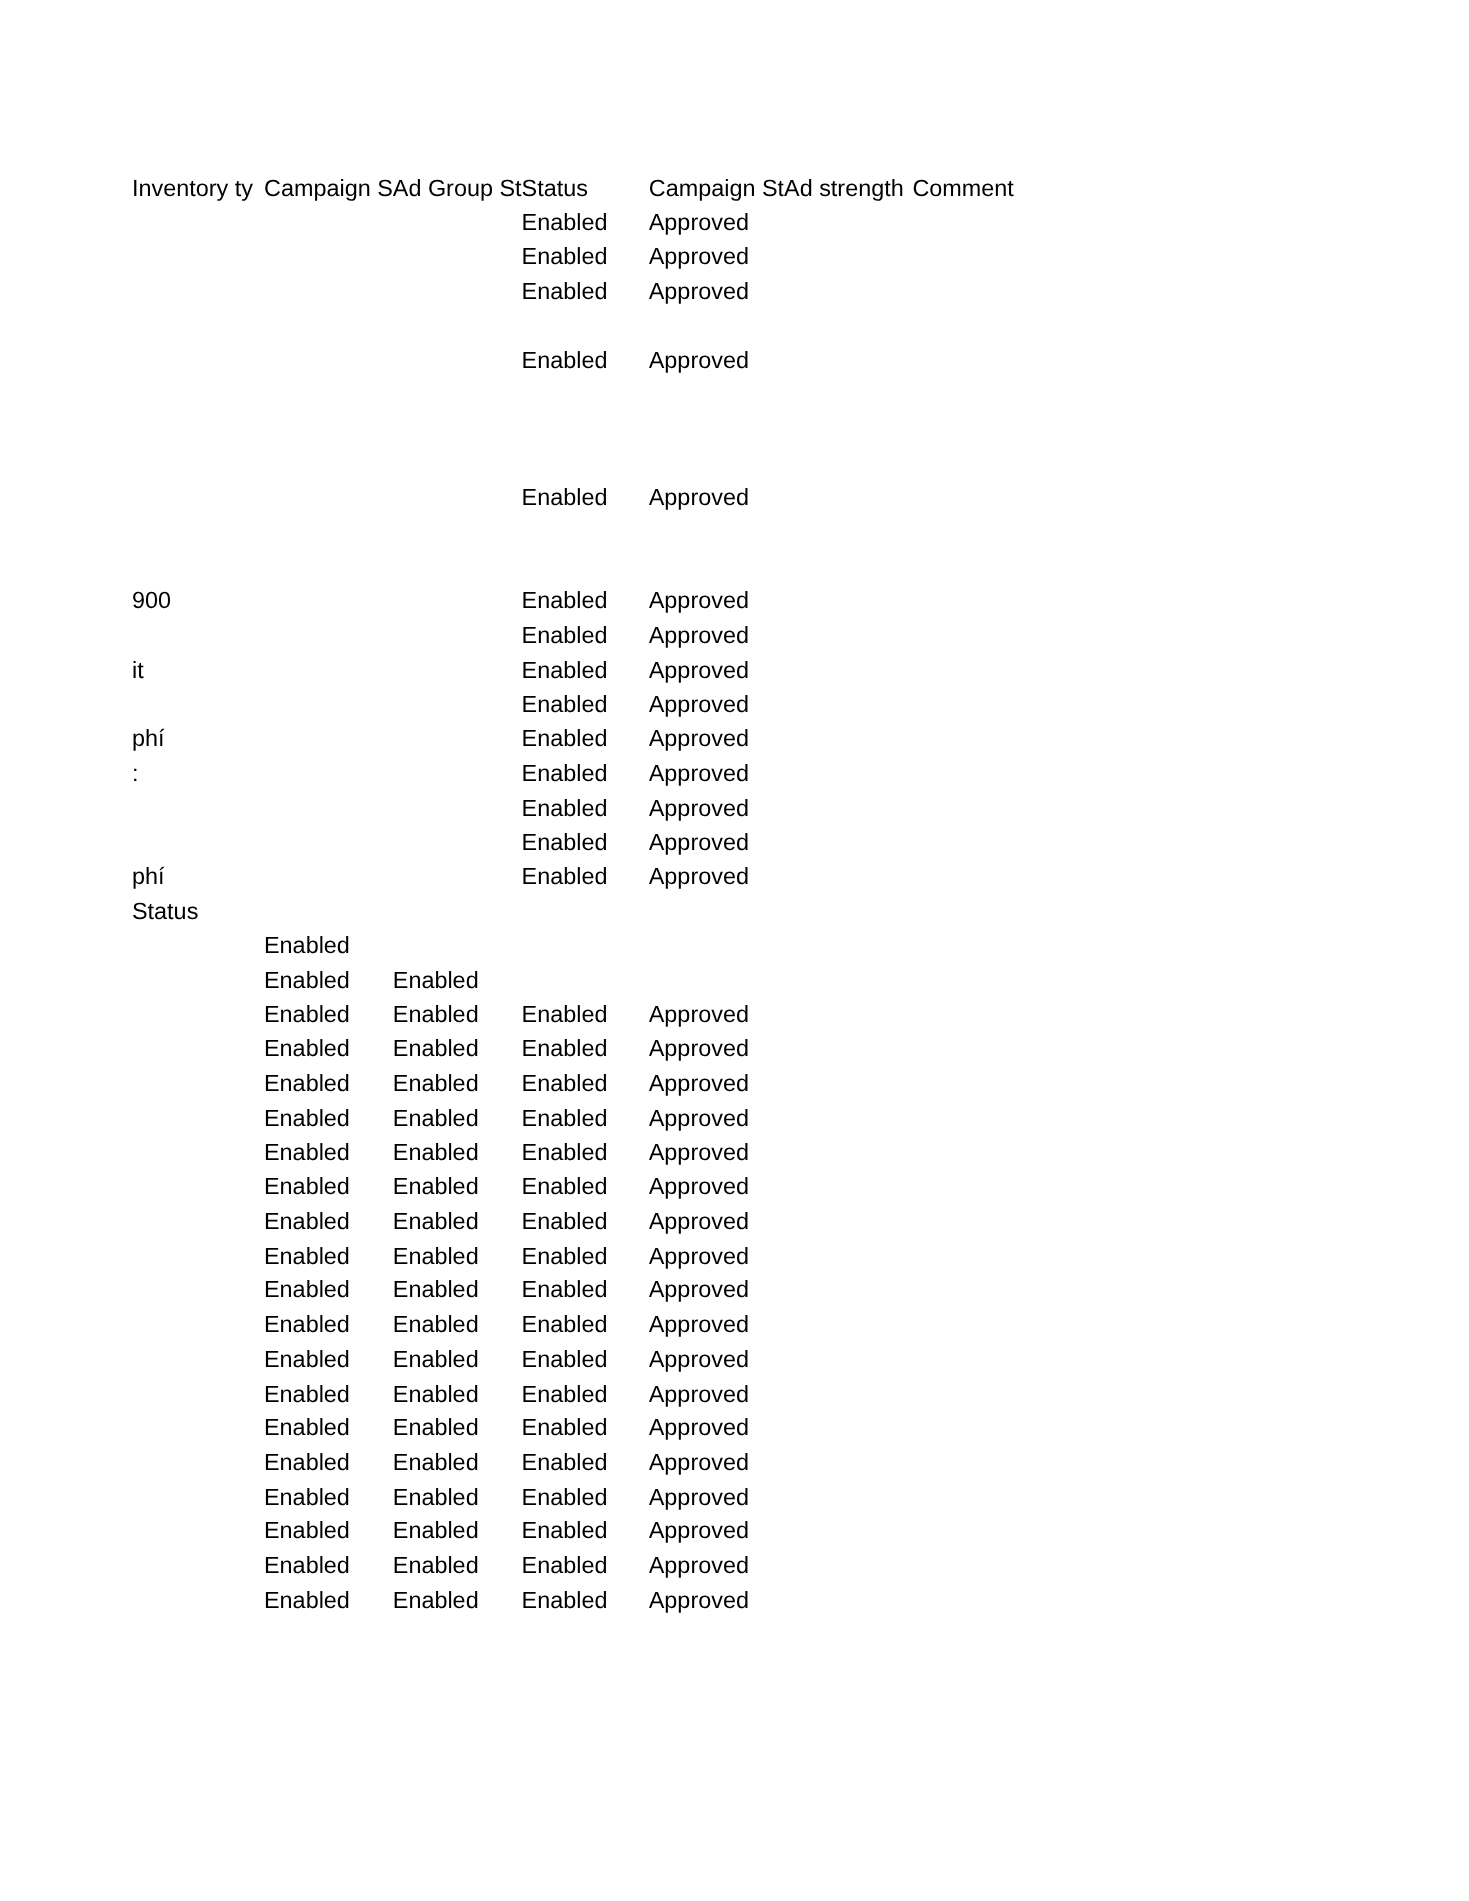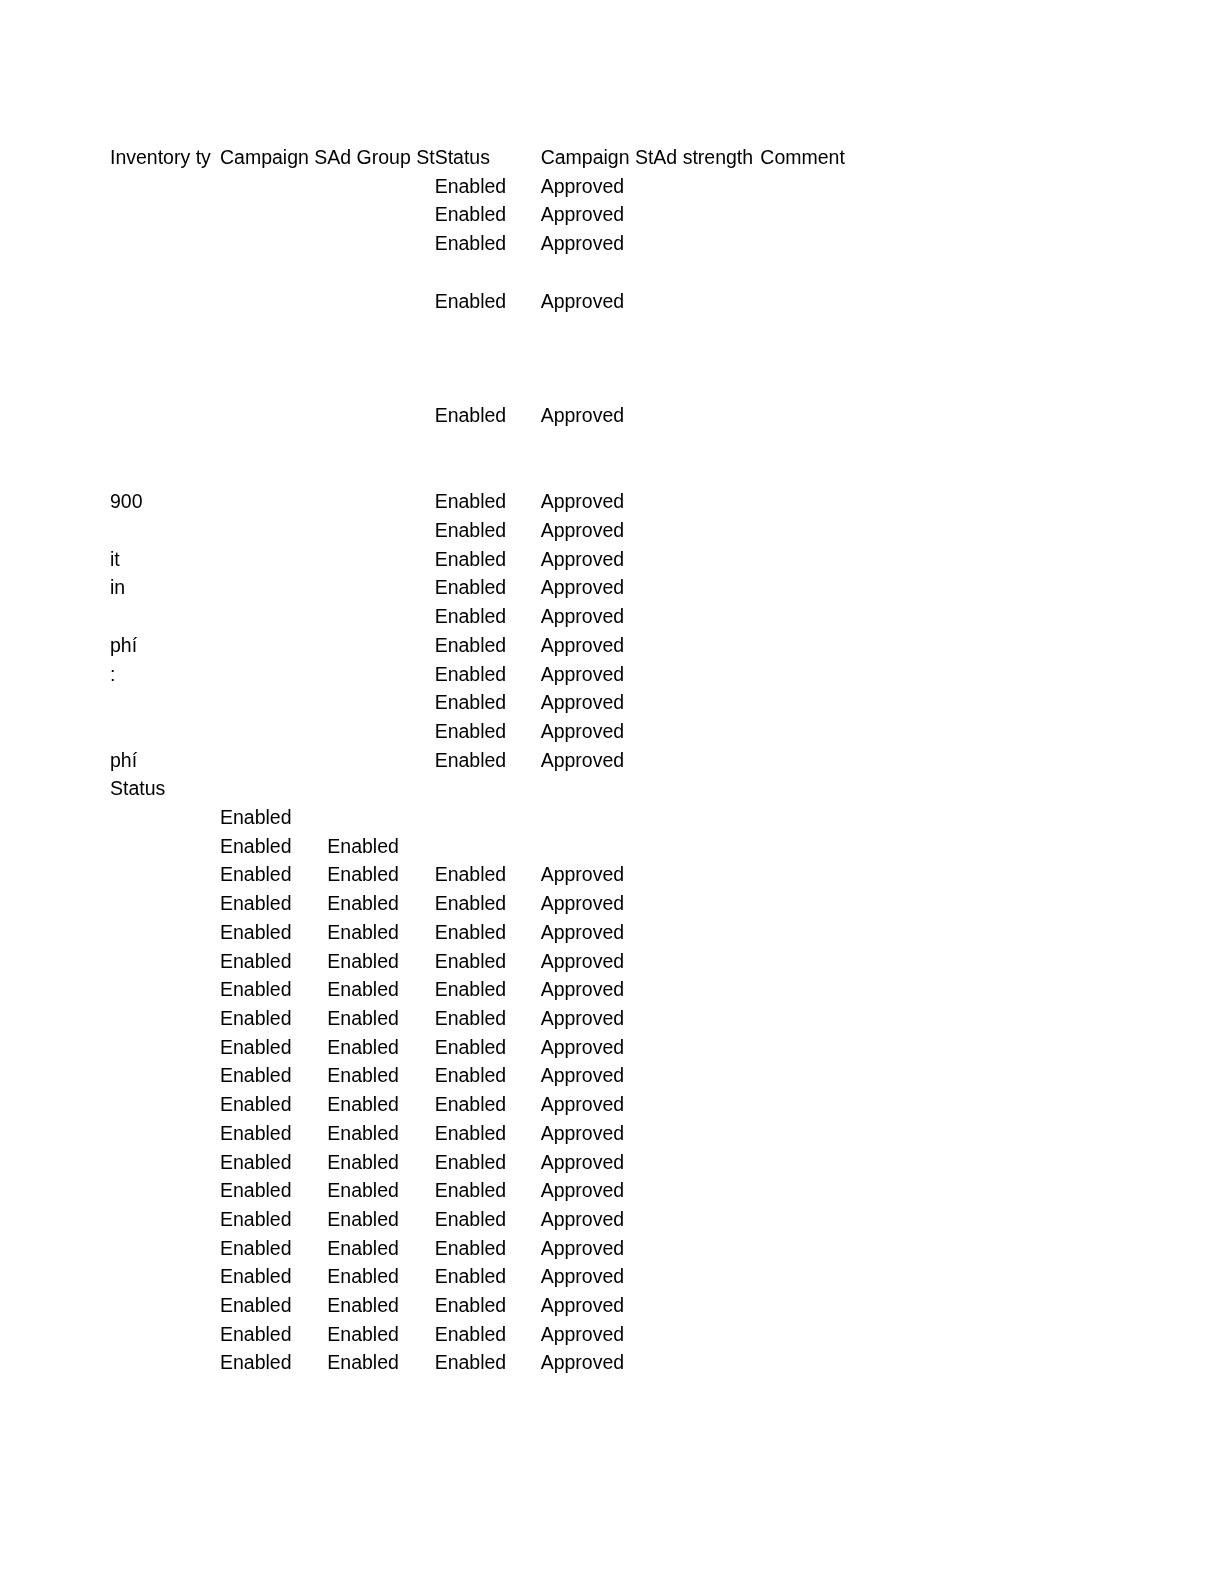--- a/index.html
+++ b/index.html
@@ -197,29 +197,20 @@
         <tr>
           <td>it</td>
           <td></td>
           <td></td>
           <td>Enabled</td>
           <td>Approved</td>
           <td></td>
           <td></td>
         </tr>
         <tr>
-          <td>in</td>
-          <td></td>
-          <td></td>
-          <td>Enabled</td>
-          <td>Approved</td>
-          <td></td>
-          <td></td>
-        </tr>
-        <tr>
           <td></td>
           <td></td>
           <td></td>
           <td>Enabled</td>
           <td>Approved</td>
           <td></td>
           <td></td>
         </tr>
         <tr>
           <td>phí</td>

